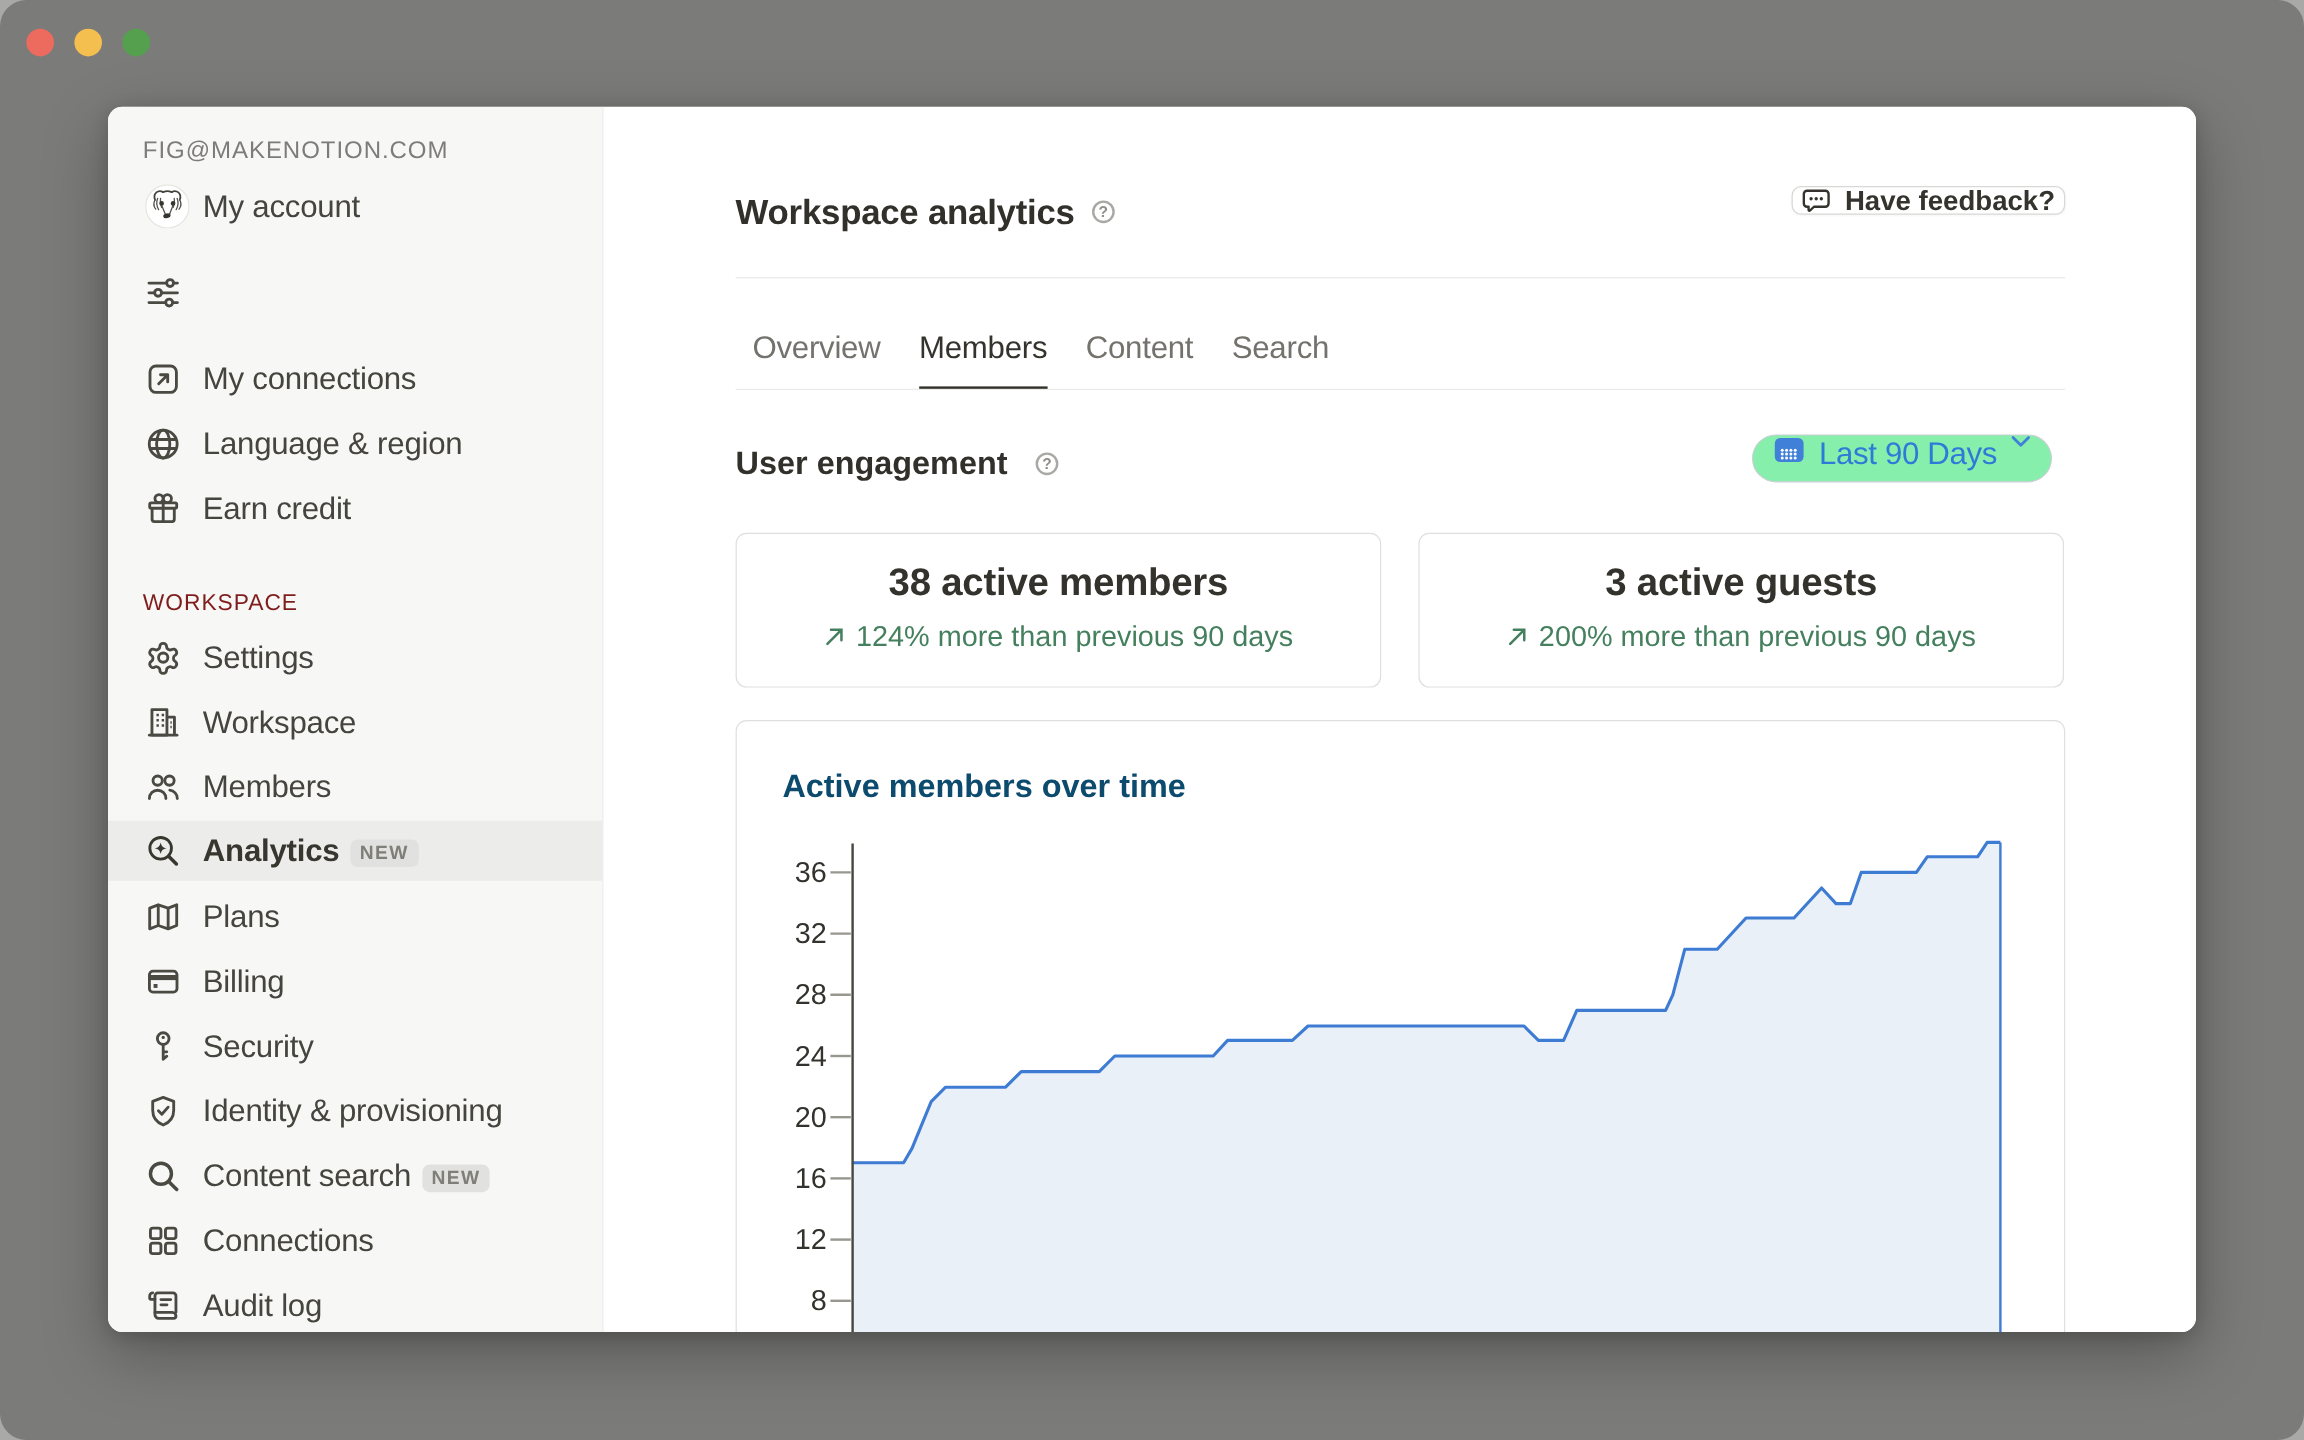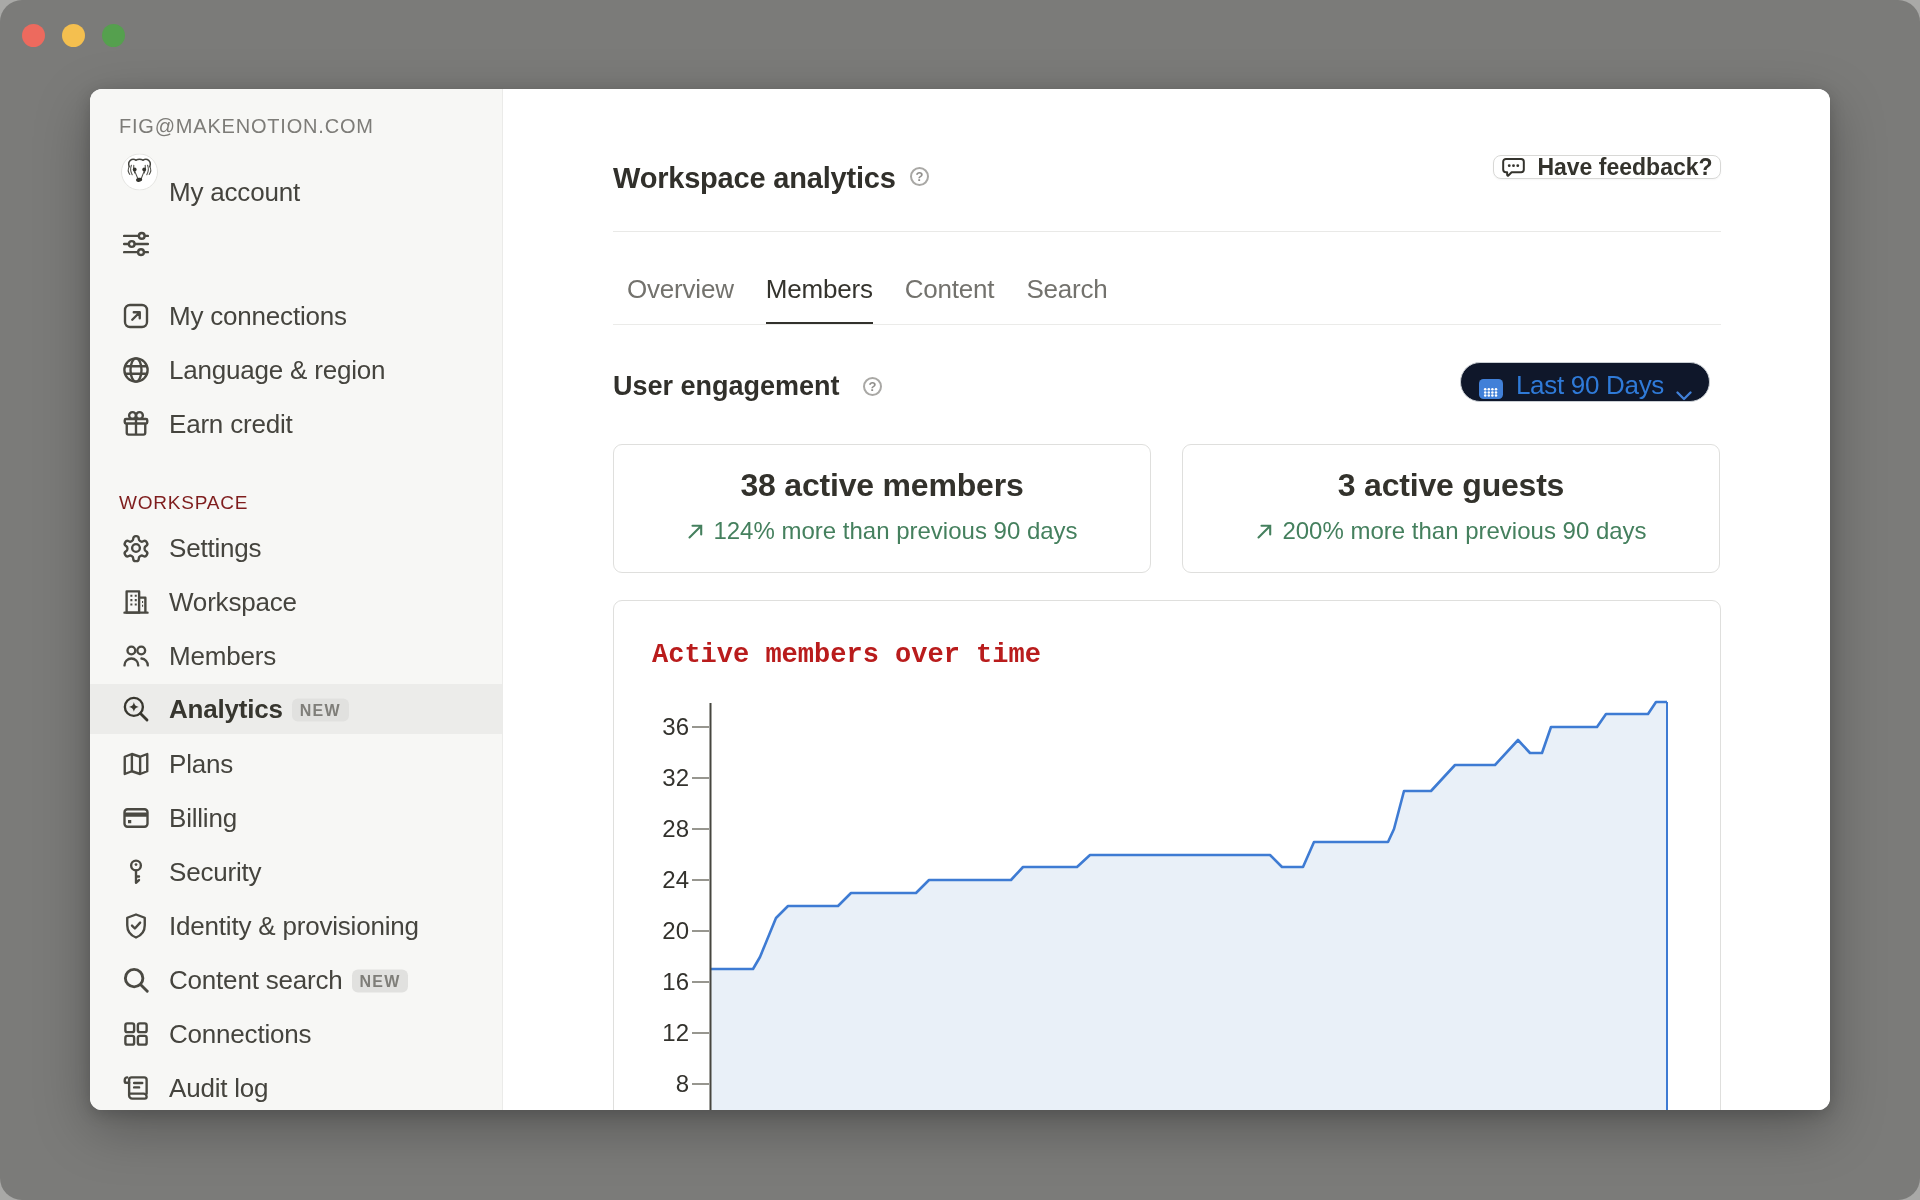--- a/index.html
+++ b/index.html
@@ -20,30 +20,30 @@
 .main{position:absolute;left:413px;top:0;right:0;height:100%;background:#fff;}
 .h1{position:absolute;left:110px;top:72px;font-size:29px;line-height:34px;font-weight:700;color:#31302b;letter-spacing:-0.2px;}
 .qc{position:absolute;width:19px;height:19px;border-radius:50%;border:2px solid #a9a8a5;color:#8f8e8b;font-size:13px;font-weight:700;text-align:center;line-height:15px;}
 .fdbk{position:absolute;left:990px;top:66px;width:228px;height:24px;border:1px solid #d8d8d6;border-radius:8px;background:#fff;display:flex;align-items:center;justify-content:center;gap:11px;font-size:23px;font-weight:700;color:#34332d;box-shadow:0 1px 2px rgba(0,0,0,.04);}
 .div1{position:absolute;left:110px;top:142px;width:1108px;height:1px;background:#e9e9e7;}
 .tabs{position:absolute;left:124px;top:185px;display:flex;gap:32px;}
 .tab{font-size:26px;line-height:30px;color:#73726d;padding-bottom:18px;border-bottom:3px solid transparent;letter-spacing:-0.2px;}
 .tab.on{color:#34332d;border-bottom-color:#32312c;}
 .div2{position:absolute;left:110px;top:235px;width:1108px;height:1px;background:#ebebe9;}
 .h2{position:absolute;left:110px;top:282px;font-size:27px;line-height:31px;font-weight:700;color:#31302b;}
-.pill{position:absolute;left:957px;top:273px;width:250px;height:40px;border:1.5px solid #c9ced3;border-radius:20px;background:#0f172a;display:flex;align-items:flex-end;justify-content:center;gap:12px;}
+.pill{position:absolute;left:957px;top:273px;width:250px;height:40px;border:1.5px solid #c9ced3;border-radius:20px;background:#86efac;display:flex;align-items:flex-start;justify-content:center;gap:12px;}
 .pill .ptx{font-size:26px;color:#2f7ad8;letter-spacing:-0.3px;}
 .card{position:absolute;top:355px;width:538px;height:129px;border:1px solid #dfdfdd;border-radius:9px;background:#fff;}
 .c1{left:110px;}
 .c2{left:679px;}
 .cnum{position:absolute;top:22px;left:0;width:100%;text-align:center;font-size:32px;font-weight:700;color:#33322c;letter-spacing:-0.2px;}
 .cgrn{position:absolute;top:72px;left:0;width:100%;text-align:center;font-size:24px;color:#45805e;}
 .cgrn svg{vertical-align:-2px;margin-right:8px;}
 .chartcard{position:absolute;left:110px;top:511px;width:1108px;height:560px;border:1px solid #dfdfdd;border-radius:9px;background:#fff;}
-.h3{position:absolute;left:149px;top:551px;font-size:27px;line-height:31px;font-weight:700;color:#b91c1c;font-family:Liberation Mono, monospace;}
+.h3{position:absolute;left:149px;top:551px;font-size:27px;line-height:31px;font-weight:700;color:#0c4a6e;}
 .chartsvg{position:absolute;left:100px;top:608px;}
 </style>
 </head>
 <body>
 <div class="desk"></div>
 <div class="tl" style="left:22px;background:#ed6a5e;"></div>
 <div class="tl" style="left:62px;background:#f4bf4f;"></div>
 <div class="tl" style="left:102px;background:#55a04e;"></div>
 <div class="win">
   <div class="side" id="side">
@@ -58,21 +58,21 @@
         </g>
         <g stroke="#55554f" stroke-width="1.1" fill="none" stroke-linecap="round">
           <path d="M8.2 13 c-1.4 2.6-1 5.8.6 7.8 m1.6-9 c-1.2 3-.7 6.8.8 9.4 m1.6-9.4 c-.6 2.6-.2 5.4.9 7.6"></path>
           <path d="M28.8 13 c1.4 2.6 1 5.8-.6 7.8 m-1.6-9 c1.2 3 .7 6.8-.8 9.4 m-1.6-9.4 c.6 2.6 .2 5.4-.9 7.6"></path>
           <path d="M13.7 17.6 L17.2 26 M23.2 17.6 L19.9 26"></path>
         </g>
         <circle cx="13.7" cy="16" r="1.9" fill="#35352f"></circle>
         <circle cx="23.2" cy="16" r="1.9" fill="#35352f"></circle>
         <ellipse cx="18.1" cy="26.3" rx="3.1" ry="2" fill="#35352f" transform="rotate(-14 18.1 26.3)"></ellipse>
       </svg>
-      <div class="tx" style="left:79px;margin-top:20px;">My account</div>
+      <div class="tx" style="left:79px;">My account</div>
     </div>
     <div class="row" style="top:110px;height:90px;">
       <svg class="ic" width="30" height="30" viewBox="0 0 24 24" stroke="#4a4942" stroke-width="1.9" fill="none" stroke-linecap="round">
         <path d="M2.5 5.5h11.5 M19 5.5h2.5 M2.5 12h3.6 M11 12h10.5 M2.5 18.5h11 M18.5 18.5h3"></path>
         <circle cx="16.6" cy="5.5" r="2.3"></circle>
         <circle cx="8.6" cy="12" r="2.3"></circle>
         <circle cx="16" cy="18.5" r="2.3"></circle>
       </svg>
     </div>
     <div class="row" style="top:200px;height:54px;">

